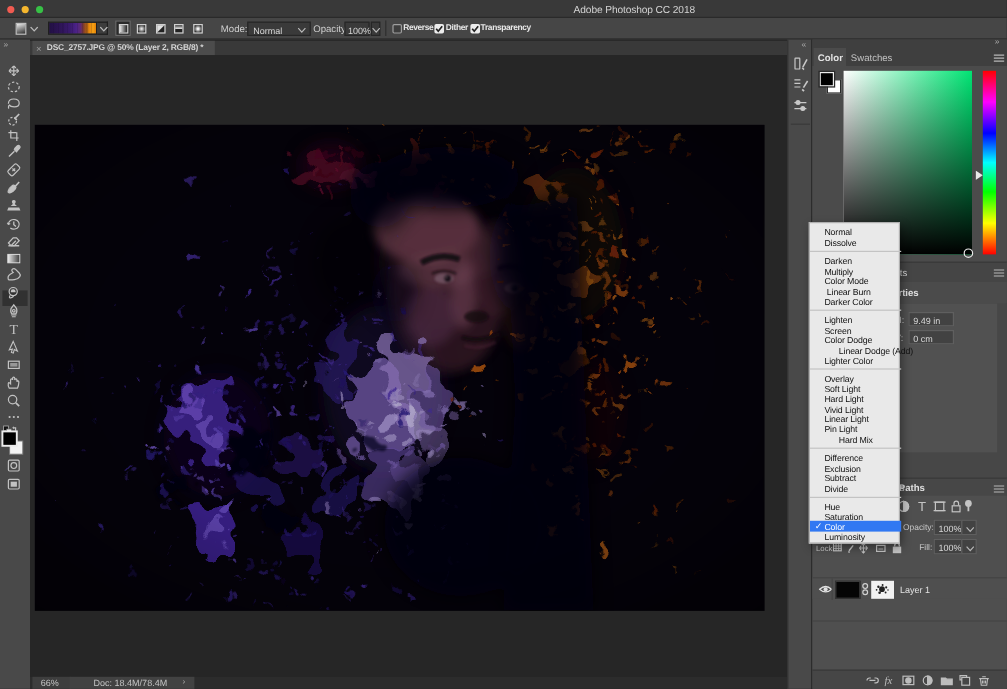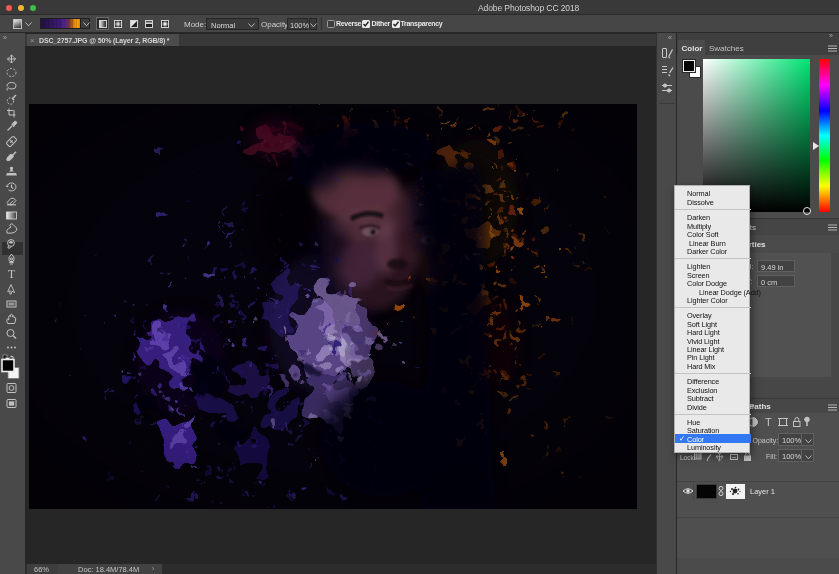--- a/index.html
+++ b/index.html
@@ -1041,45 +1041,61 @@
               <circle cx="14" cy="7.6" r="0.6"></circle>
             </g>
           </svg>
       </div>
       <div class="abs" style="left:73px;top:5px;color:#e2e2e2;font-size:7.5px">Layer 1</div>
     </div>
 
     <div class="abs" style="left:0;top:104px;width:162px;height:1px;background:#444"></div>
   </div>
 
+  <div class="abs" style="left:0;top:525px;width:162px;height:16px;background:#464646;border-top:1px solid #3a3a3a">
+    <svg class="abs" style="left:44px;top:3px" width="104" height="10">
+      <g stroke="#bdbdbd" fill="none">
+        <path d="M1.5 5 a2 2 0 0 1 2-2 h1.2 M7.7 3 h1.2 a2 2 0 0 1 0 4 h-1.2 M3.5 5 h5" transform="translate(0,0)"></path>
+        <text x="16" y="8" font-size="9" font-style="italic" fill="#bdbdbd" stroke="none" font-family="Liberation Serif">fx</text>
+        <rect x="31.5" y="1.5" width="9" height="7"></rect>
+          <circle cx="36" cy="5" r="2.2" fill="#bdbdbd"></circle>
+        <circle cx="52" cy="5" r="3.6"></circle>
+          <path d="M52 1.4 A3.6 3.6 0 0 1 52 8.6 Z" fill="#bdbdbd"></path>
+        <path d="M63.5 3 v5.5 h9 v-4.5 h-4.5 l-1-1 Z" fill="#bdbdbd"></path>
+        <rect x="80.5" y="2.5" width="6.5" height="6.5"></rect>
+          <path d="M80.5 4.5 h-1.5 v-3.5 h5.5 v1.5"></path>
+        <path d="M96 3.5 h6 l-0.7 5.5 h-4.6 Z M95 3.5 h8 M97.5 2 h3 M97.7 5 v2.5 M99 5 v2.5 M100.3 5 v2.5" stroke-width="0.9"></path>
+      </g>
+    </svg>
+  </div>
 </div>
 
 <div class="abs" style="left:674px;top:185px;width:76px;height:268px;background:#e9e9e9;border:1px solid #b0b0b0;box-shadow:2px 3px 8px rgba(0,0,0,0.45);font-size:7.3px;letter-spacing:-0.1px;color:#111;white-space:nowrap">
 <div class="abs" style="left:12px;top:3.4px">Normal</div>
 <div class="abs" style="left:12px;top:11.8px">Dissolve</div>
 <div class="abs" style="left:0;top:22.9px;width:76px;height:1px;background:#c3c3c3"></div>
 <div class="abs" style="left:12px;top:27.1px">Darken</div>
 <div class="abs" style="left:12px;top:35.5px">Multiply</div>
-<div class="abs" style="left:12px;top:44.0px">Color Soft</div>
+<div class="abs" style="left:12px;top:44.0px">Color Mode</div>
 <div class="abs" style="left:14px;top:52.5px">Linear Burn</div>
 <div class="abs" style="left:12px;top:60.9px">Darker Color</div>
 <div class="abs" style="left:0;top:72.0px;width:76px;height:1px;background:#c3c3c3"></div>
 <div class="abs" style="left:12px;top:76.2px">Lighten</div>
 <div class="abs" style="left:12px;top:84.6px">Screen</div>
 <div class="abs" style="left:12px;top:93.1px">Color Dodge</div>
 <div class="abs" style="left:24px;top:101.5px">Linear Dodge (Add)</div>
 <div class="abs" style="left:12px;top:110.0px">Lighter Color</div>
 <div class="abs" style="left:0;top:121.0px;width:76px;height:1px;background:#c3c3c3"></div>
 <div class="abs" style="left:12px;top:125.2px">Overlay</div>
 <div class="abs" style="left:12px;top:133.7px">Soft Light</div>
 <div class="abs" style="left:12px;top:142.1px">Hard Light</div>
 <div class="abs" style="left:12px;top:150.5px">Vivid Light</div>
 <div class="abs" style="left:12px;top:159.0px">Linear Light</div>
 <div class="abs" style="left:12px;top:167.4px">Pin Light</div>
-<div class="abs" style="left:12px;top:175.9px">Hard Mix</div>
+<div class="abs" style="left:24px;top:175.9px">Hard Mix</div>
 <div class="abs" style="left:0;top:186.9px;width:76px;height:1px;background:#c3c3c3"></div>
 <div class="abs" style="left:12px;top:191.1px">Difference</div>
 <div class="abs" style="left:12px;top:199.6px">Exclusion</div>
 <div class="abs" style="left:12px;top:208.0px">Subtract</div>
 <div class="abs" style="left:12px;top:216.5px">Divide</div>
 <div class="abs" style="left:0;top:227.5px;width:76px;height:1px;background:#c3c3c3"></div>
 <div class="abs" style="left:12px;top:231.7px">Hue</div>
 <div class="abs" style="left:12px;top:240.2px">Saturation</div>
 <div class="abs" style="left:0;top:248.4px;width:76px;height:8.45px;background:#3178f2"></div>
 <div class="abs" style="left:4px;top:248.1px;color:#fff;font-size:7.5px">✓</div>

